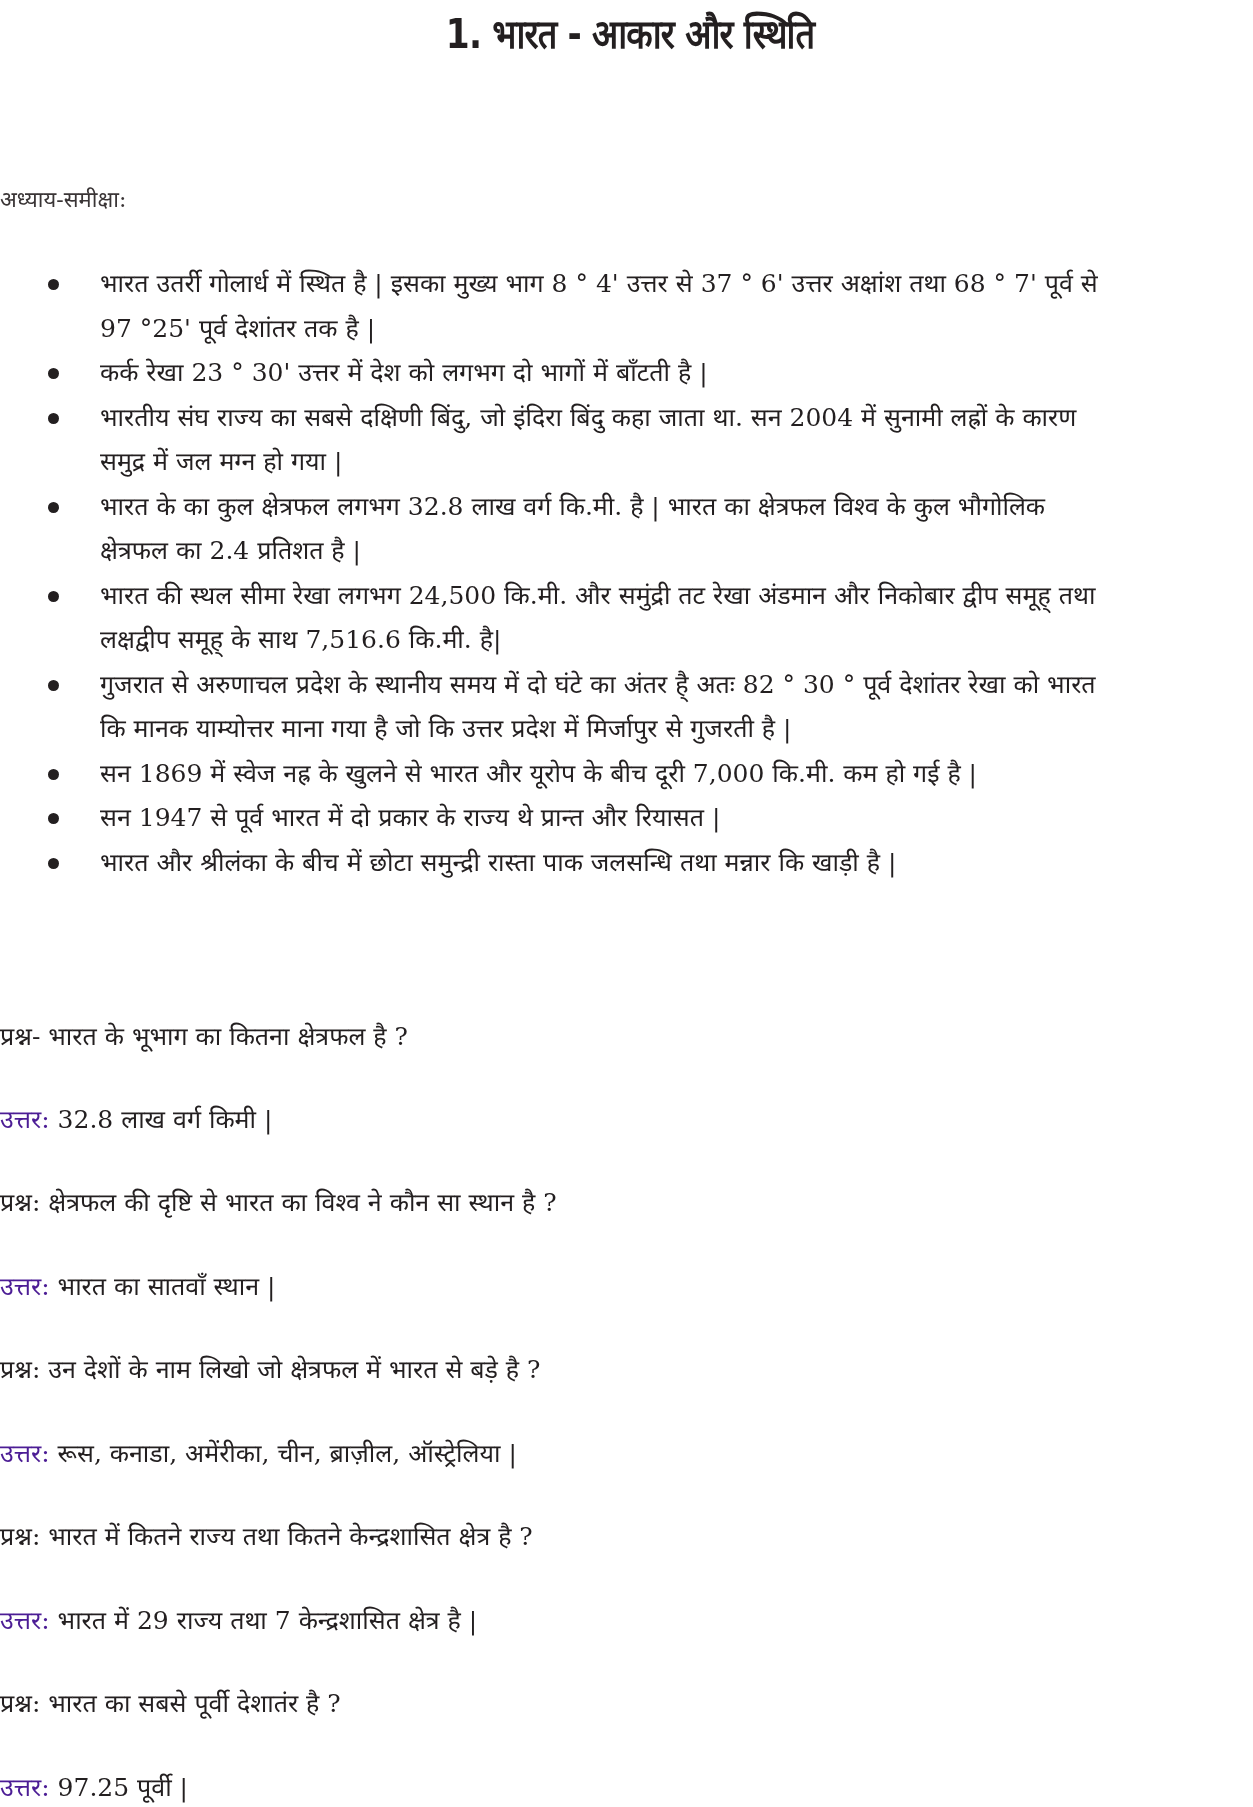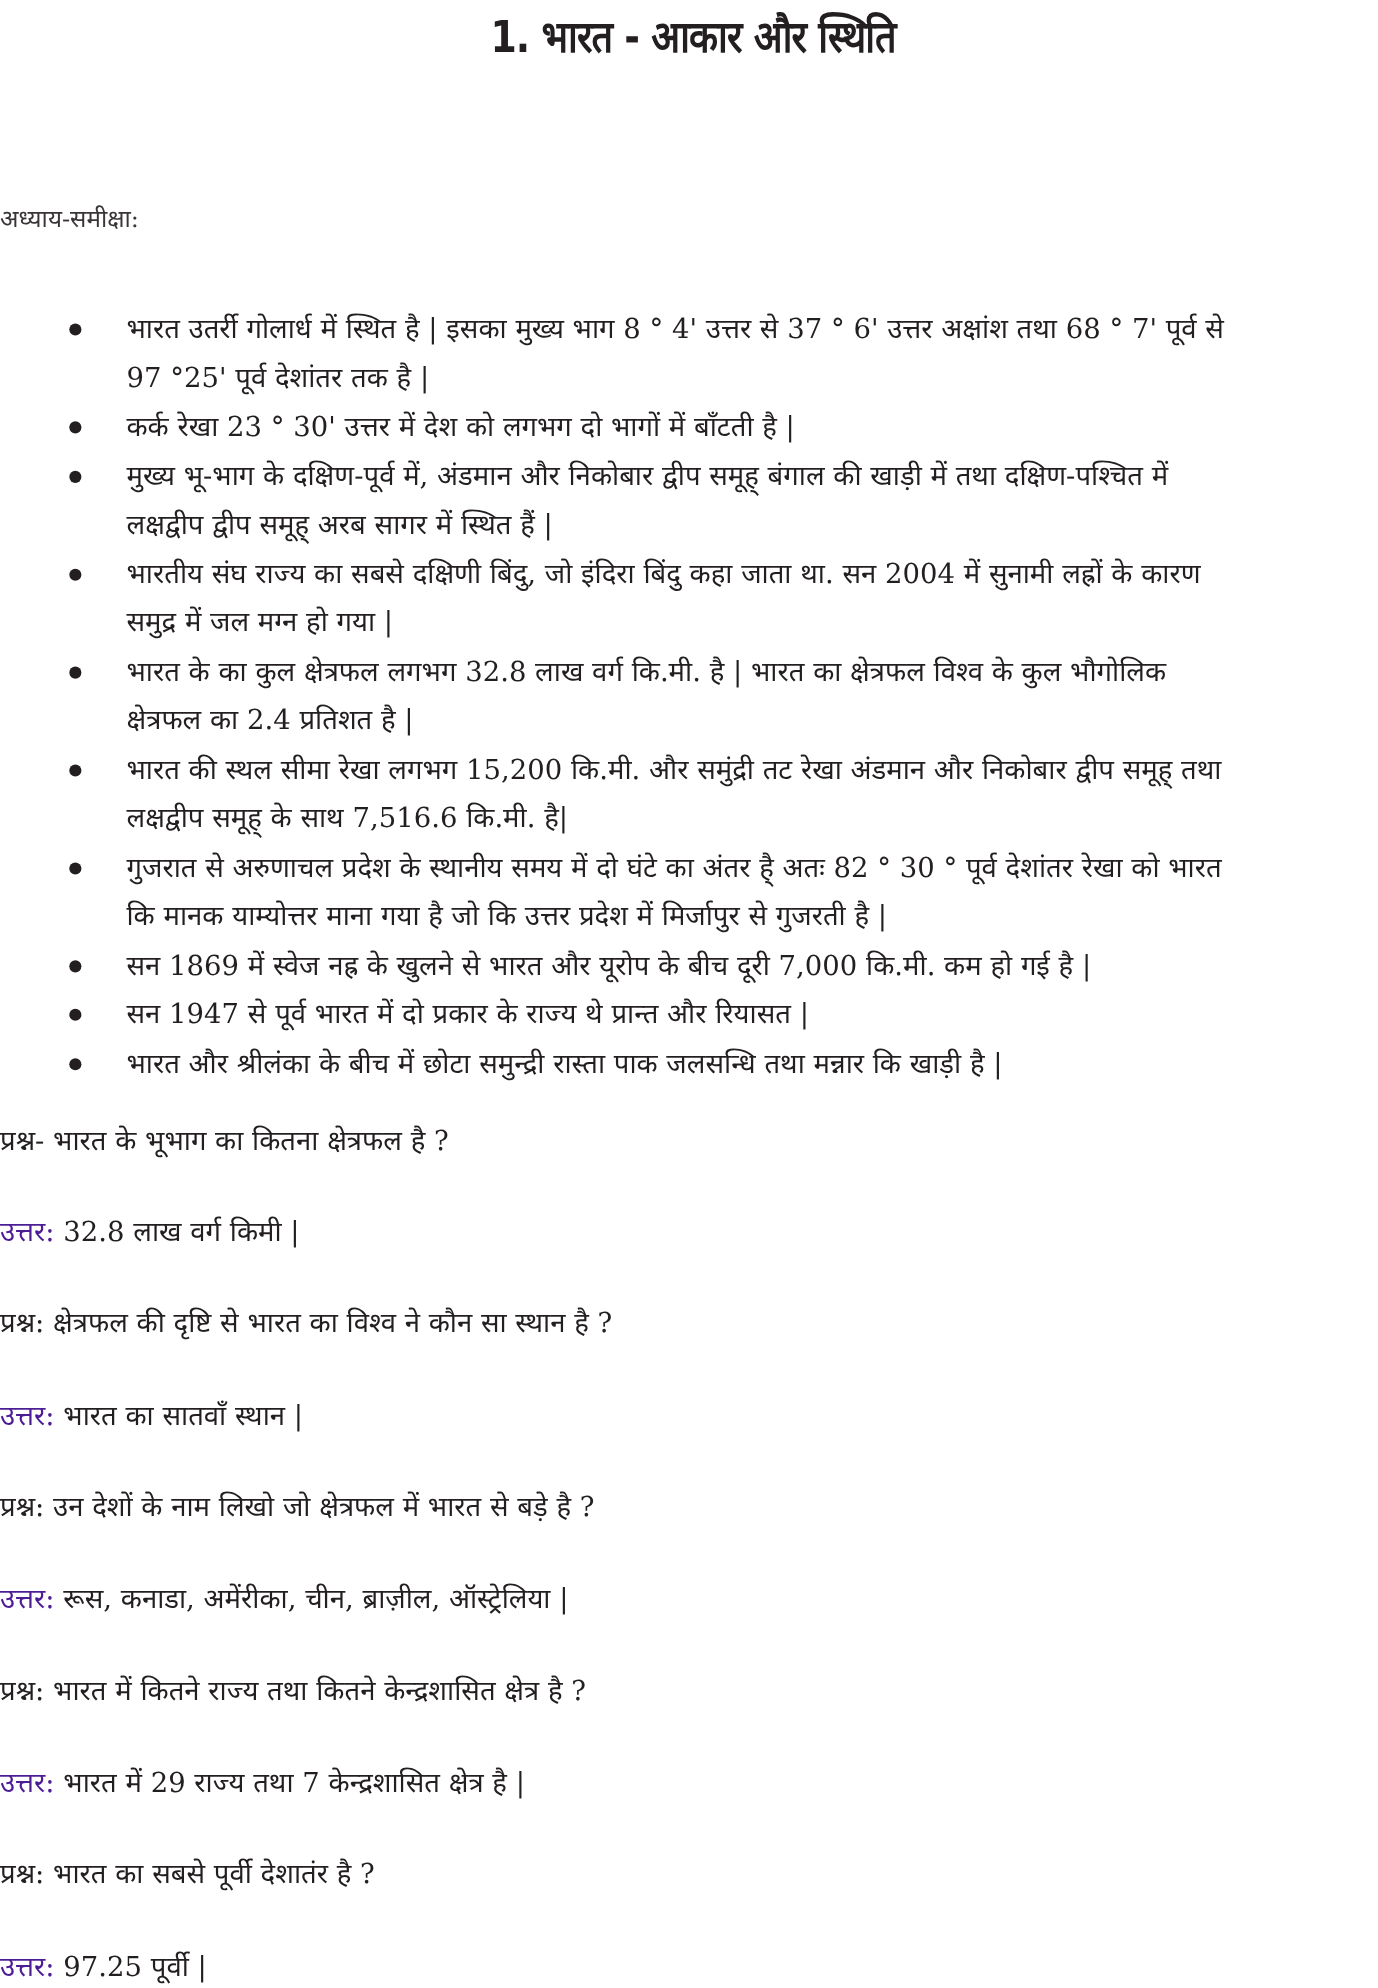--- a/index.html
+++ b/index.html
@@ -37,21 +37,21 @@
       font-size: 22px;
       line-height: 36px;
       color: #3a3536;
       text-align: right;
     }
     .bullets {
       position: absolute;
       top: 262px;
       left: 0;
       width: 1108px;
-      margin: 15px;
+      margin: 0;
       padding: 0;
       list-style: none;
     }
     .bullet-item {
       position: relative;
       padding-left: 100px;
       padding-right: 4px;
       font-size: 25px;
       line-height: 44.5px;
       color: #231f20;
@@ -94,33 +94,29 @@
     <li class="bullet-item">
       <span class="dot"></span>
       <span class="text">भारत उतर्री गोलार्ध में स्थित है | इसका मुख्य भाग 8 ° 4' उत्तर से 37 ° 6' उत्तर अक्षांश तथा 68 ° 7' पूर्व से 97 °25' पूर्व देशांतर तक है |</span>
     </li>
     <li class="bullet-item">
       <span class="dot"></span>
       <span class="text">कर्क रेखा 23 ° 30' उत्तर में देश को लगभग दो भागों में बाँटती है |</span>
     </li>
     <li class="bullet-item">
       <span class="dot"></span>
-      <span class="text">मुख्य भू-भाग के दक्षिण-पूर्व में, अंडमान और निकोबार द्वीप समूह् बंगाल की खाड़ी में तथा दक्षिण-पश्चित में लक्षद्वीप द्वीप समूह् अरब सागर में स्थित हैं |</span>
-    </li>
-    <li class="bullet-item">
-      <span class="dot"></span>
       <span class="text">भारतीय संघ राज्य का सबसे दक्षिणी बिंदु, जो इंदिरा बिंदु कहा जाता था. सन 2004 में सुनामी लह्रों के कारण समुद्र में जल मग्न हो गया |</span>
     </li>
     <li class="bullet-item">
       <span class="dot"></span>
       <span class="text">भारत के का कुल क्षेत्रफल लगभग 32.8 लाख वर्ग कि.मी. है | भारत का क्षेत्रफल विश्व के कुल भौगोलिक क्षेत्रफल का 2.4 प्रतिशत है |</span>
     </li>
     <li class="bullet-item">
       <span class="dot"></span>
-      <span class="text">भारत की स्थल सीमा रेखा लगभग 15,200 कि.मी. और समुंद्री तट रेखा अंडमान और निकोबार द्वीप समूह् तथा लक्षद्वीप समूह् के साथ 7,516.6 कि.मी. है|</span>
+      <span class="text">भारत की स्थल सीमा रेखा लगभग 24,500 कि.मी. और समुंद्री तट रेखा अंडमान और निकोबार द्वीप समूह् तथा लक्षद्वीप समूह् के साथ 7,516.6 कि.मी. है|</span>
     </li>
     <li class="bullet-item">
       <span class="dot"></span>
       <span class="text">गुजरात से अरुणाचल प्रदेश के स्थानीय समय में दो घंटे का अंतर है् अतः 82 ° 30 ° पूर्व देशांतर रेखा को भारत कि मानक याम्योत्तर माना गया है जो कि उत्तर प्रदेश में मिर्जापुर से गुजरती है |</span>
     </li>
     <li class="bullet-item">
       <span class="dot"></span>
       <span class="text">सन 1869 में स्वेज नह्र के खुलने से भारत और यूरोप के बीच दूरी 7,000 कि.मी. कम हो गई है |</span>
     </li>
     <li class="bullet-item">

